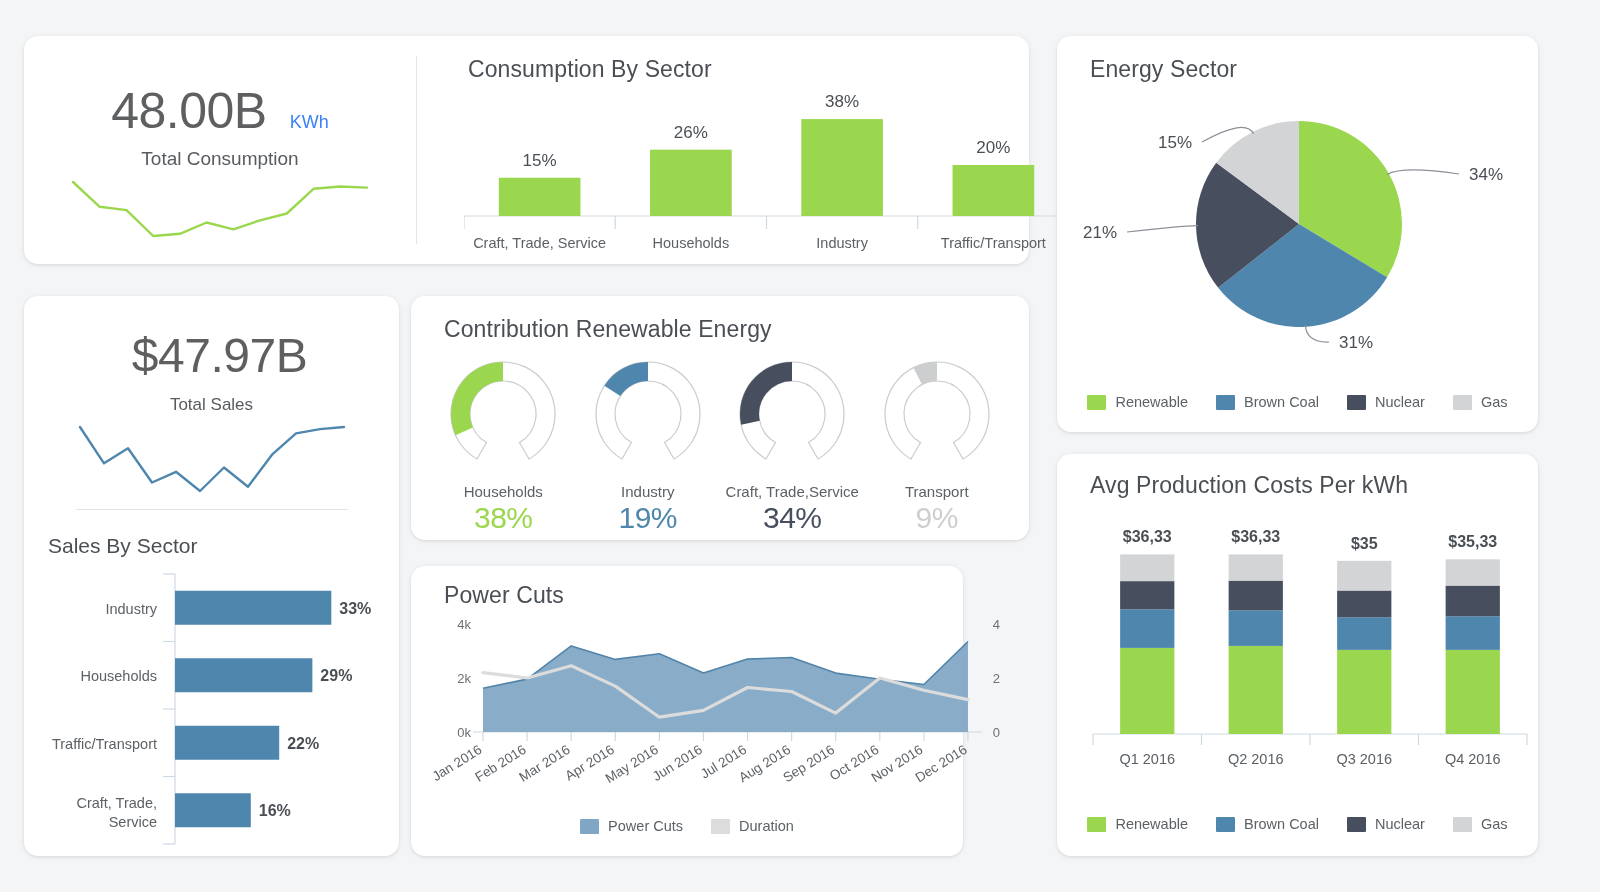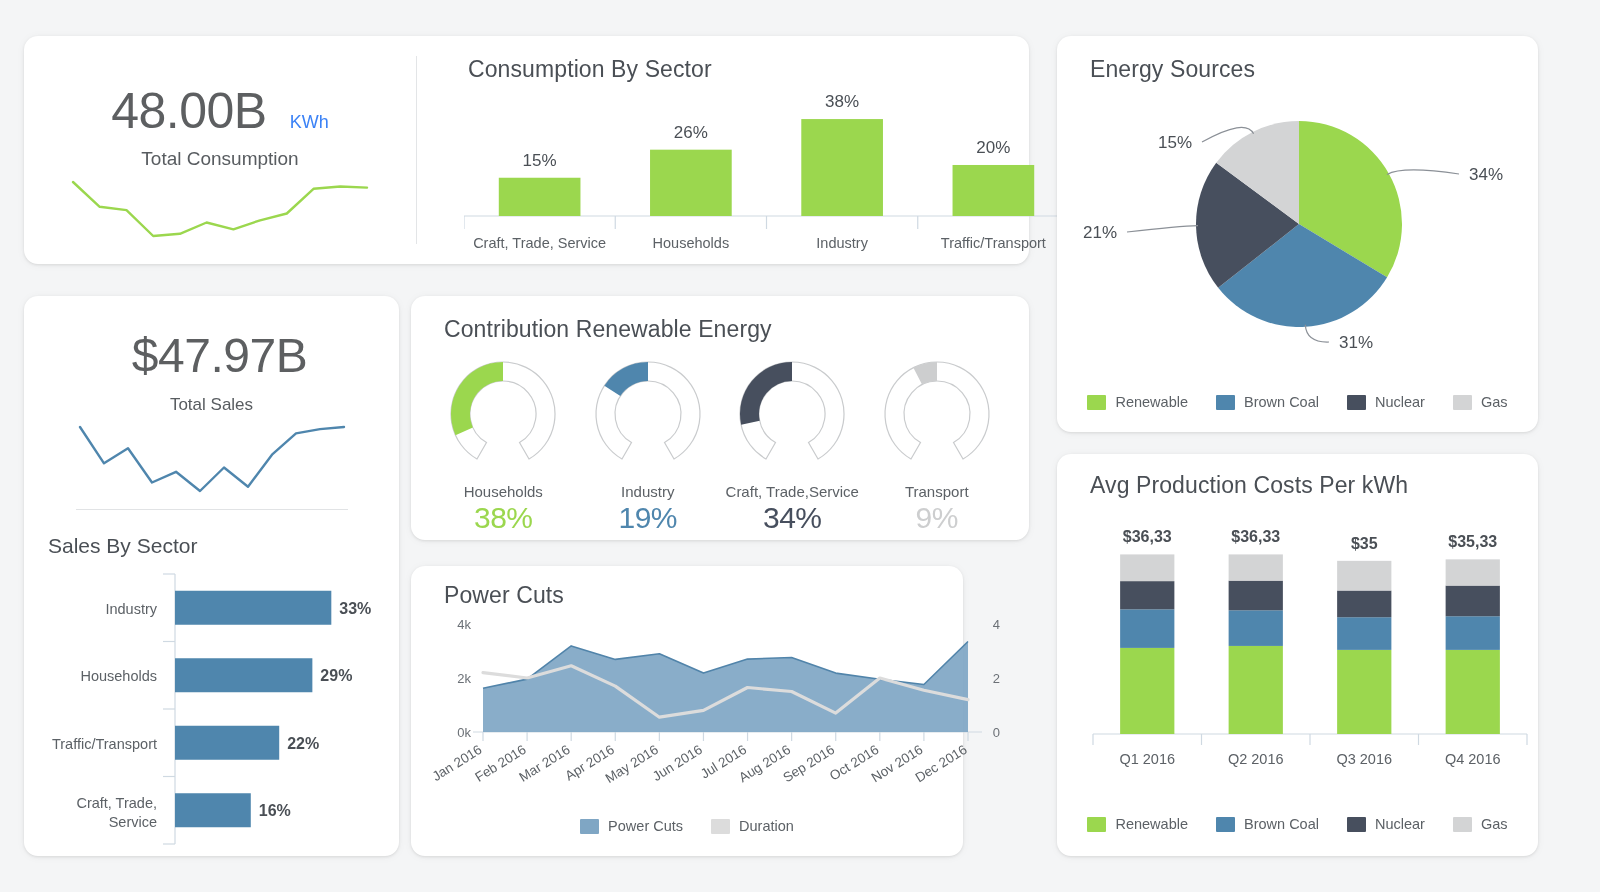--- a/index.html
+++ b/index.html
@@ -237,21 +237,21 @@
           <span class="legend-label">Power Cuts</span>
         </div>
         <div class="legend-item">
           <span class="swatch" style="background:#dcdcdc"></span>
           <span class="legend-label">Duration</span>
         </div>
       </div>
   </div>
 
   <div class="card energy-card">
-    <div class="card-title">Energy Sources</div>
+    <div class="card-title">Energy Sector</div>
     <svg width="460" height="290" viewBox="0 0 460 290" style="position:absolute;left:10px;top:48px;" id="chart-pie">
         <path d="M232 140 L232 37 A103 103 0 0 1 320.1135812767599 193.33851136452753 Z" fill="#9bd74e"></path>
         <path d="M232 140 L320.1135812767599 193.33851136452753 A103 103 0 0 1 151.18679067962432 203.86098338845983 Z" fill="#4f86ad"></path>
         <path d="M232 140 L151.18679067962432 203.86098338845983 A103 103 0 0 1 149.23981367221643 78.6831869795034 Z" fill="#474f5e"></path>
         <path d="M232 140 L149.23981367221643 78.6831869795034 A103 103 0 0 1 231.99999999999997 37 Z" fill="#d3d4d5"></path>
         <path d="M320.0 90.4 Q335.7 81.6 392 90" fill="none" stroke="#8b9097" stroke-width="1.2"></path>
         <text x="402" y="96" text-anchor="start" font-size="17" fill="#4a4f55">34%</text>
         <path d="M238.3 240.8 Q239.4 258.8 262 258" fill="none" stroke="#8b9097" stroke-width="1.2"></path>
         <text x="272" y="264" text-anchor="start" font-size="17" fill="#4a4f55">31%</text>
         <path d="M131.0 141.6 Q113.0 141.9 60 148" fill="none" stroke="#8b9097" stroke-width="1.2"></path>

